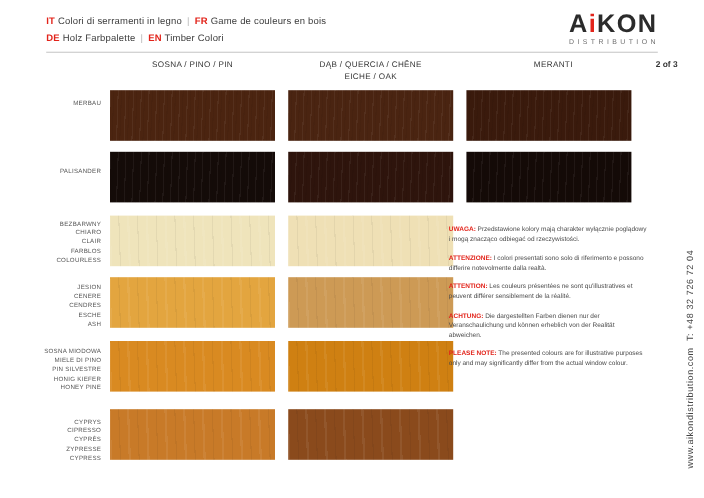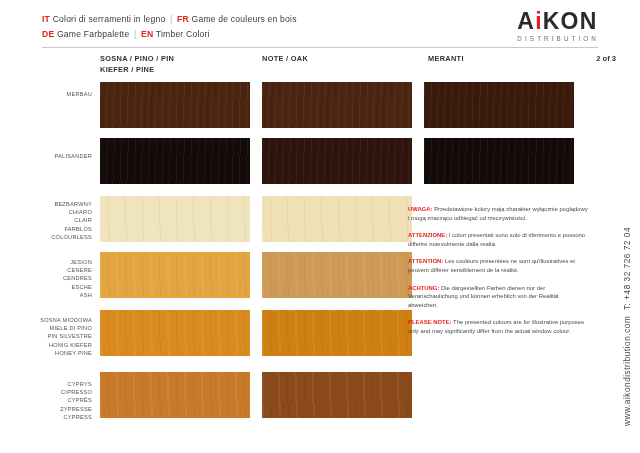--- a/index.html
+++ b/index.html
@@ -65,22 +65,23 @@
     position: absolute;
     left: 42px; top: 47px;
     width: 556px; height: 1px;
     background: #c9c9c9;
   }
 
   
   .col-head {
     position: absolute;
     font-size: 7.4px;
-    font-weight: bold;
+    font-weight: normal;
     color: #333;
+    text-align: center;
     line-height: 10.5px;
     letter-spacing: 0.3px;
   }
   #col-head-1 { left: 100px; top: 54px; width: 150px; }
   #col-head-2 { left: 262px; top: 54px; width: 150px; }
   #col-head-3 { left: 428px; top: 54px; width: 150px; }
 
   .page-num {
     position: absolute;
     right: 24px; top: 54px;
@@ -174,40 +175,40 @@
     <div class="header-titles">
       <div>
         <span class="lang">IT</span>
         <span class="title-txt">Colori di serramenti in legno</span>
         <span class="sep">|</span>
         <span class="lang">FR</span>
         <span class="title-txt">Game de couleurs en bois</span>
       </div>
       <div>
         <span class="lang">DE</span>
-        <span class="title-txt">Game Farbpalette</span>
+        <span class="title-txt">Holz Farbpalette</span>
         <span class="sep">|</span>
         <span class="lang">EN</span>
         <span class="title-txt">Timber Colori</span>
       </div>
     </div>
 
     <div class="logo">
       <div class="logo-main">A<span class="k-red">i</span>KON</div>
       <div class="logo-sub">DISTRIBUTION</div>
     </div>
   </div>
   <div class="hr-top"></div>
 
   <div class="col-head" id="col-head-1">
     <div>SOSNA / PINO / PIN</div>
-    <div>KIEFER / PINE</div>
   </div>
   <div class="col-head" id="col-head-2">
-    <div>NOTE / OAK</div>
+    <div>DĄB / QUERCIA / CHÊNE</div>
+    <div>EICHE / OAK</div>
   </div>
   <div class="col-head" id="col-head-3">
     <div>MERANTI</div>
   </div>
   <div class="page-num">2 of 3</div>
 
   <div class="grid" id="swatch-grid">
       <div class="row-label" style="left: 6px; top: 90px;">
         <div>MERBAU</div>
       </div>

